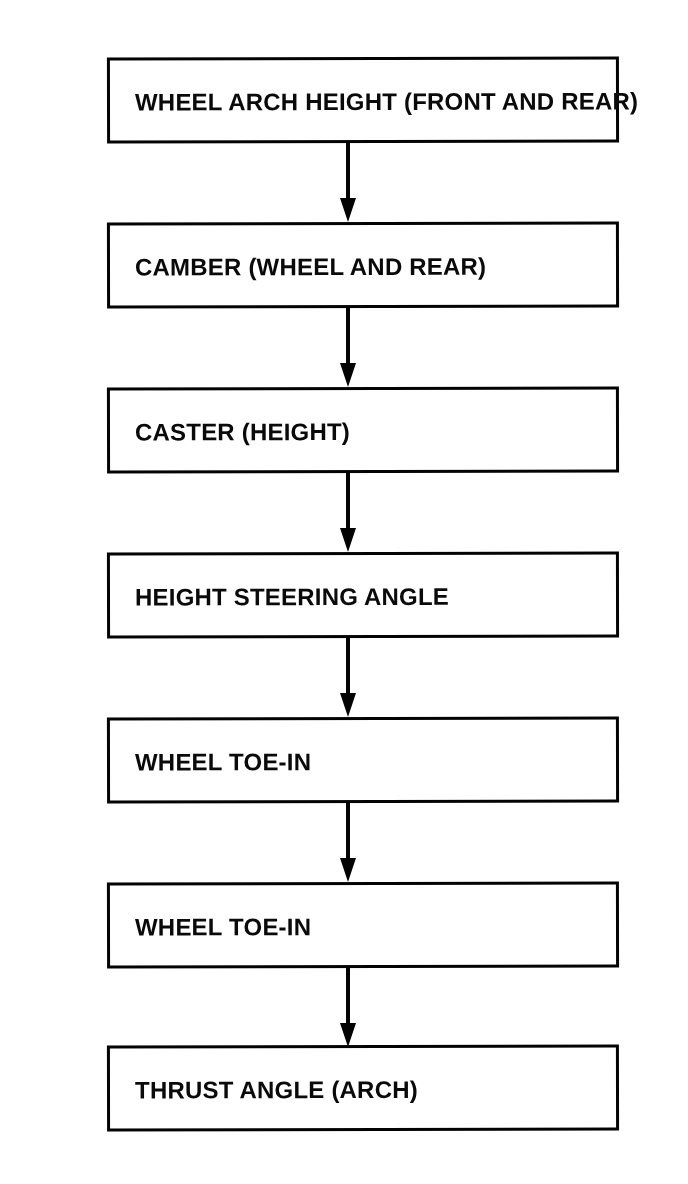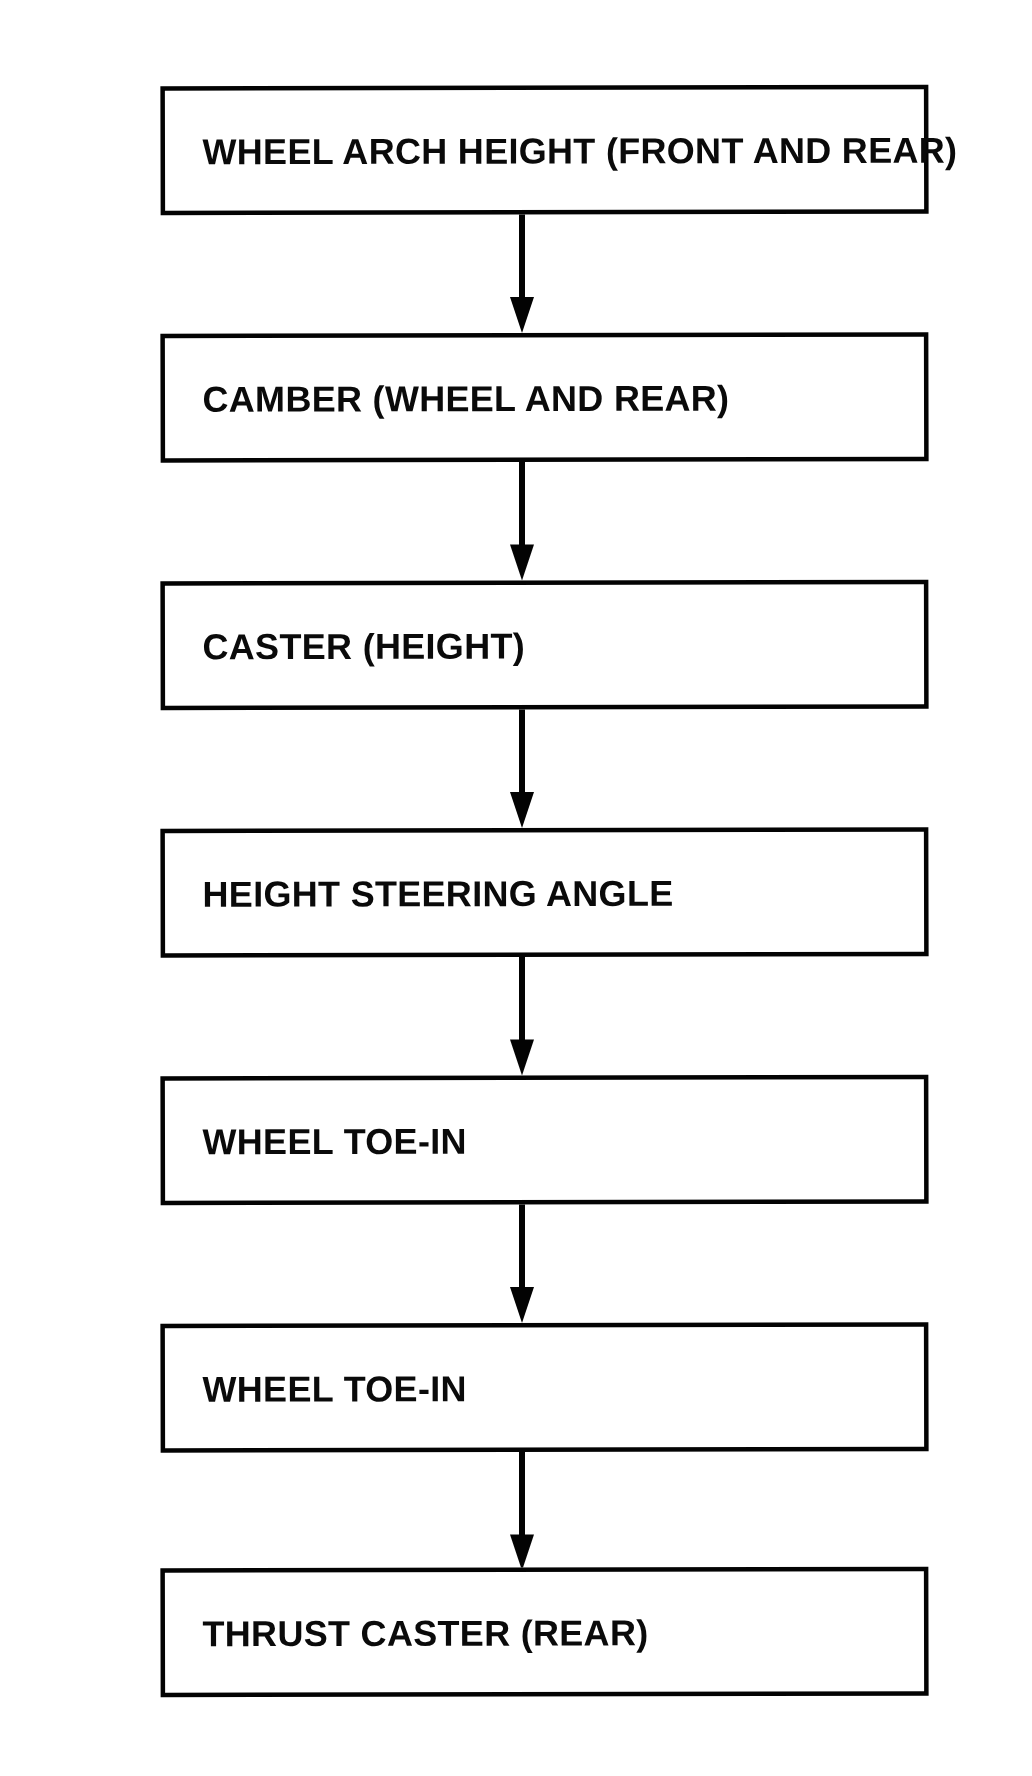--- a/index.html
+++ b/index.html
@@ -116,16 +116,16 @@
   <div class="node" style="top:882px">
     <span class="node-label">WHEEL TOE-IN</span>
   </div>
 
   <div class="arrow" style="top:968px">
     <div class="arrow-line"></div>
     <div class="arrow-head"></div>
   </div>
 
   <div class="node" style="top:1045px">
-    <span class="node-label">THRUST CASTER (REAR)</span>
+    <span class="node-label">THRUST ANGLE (ARCH)</span>
   </div>
 
 </div>
 
 </body></html>

